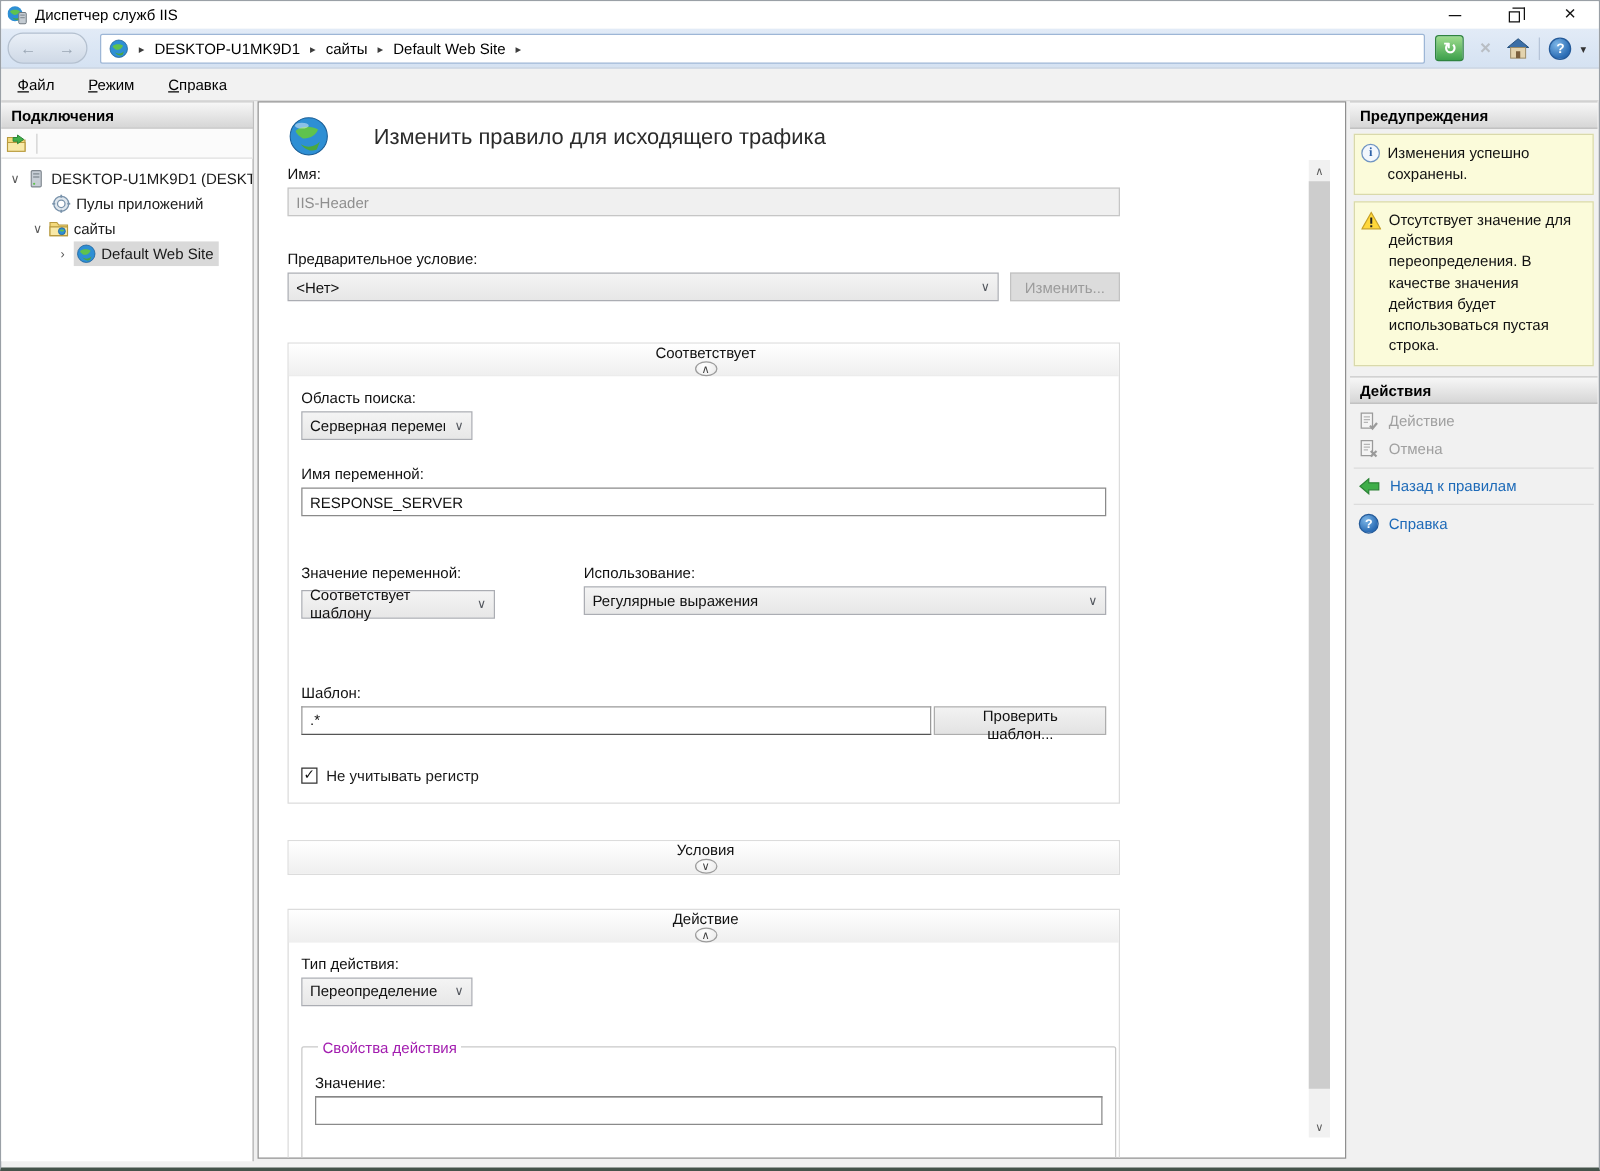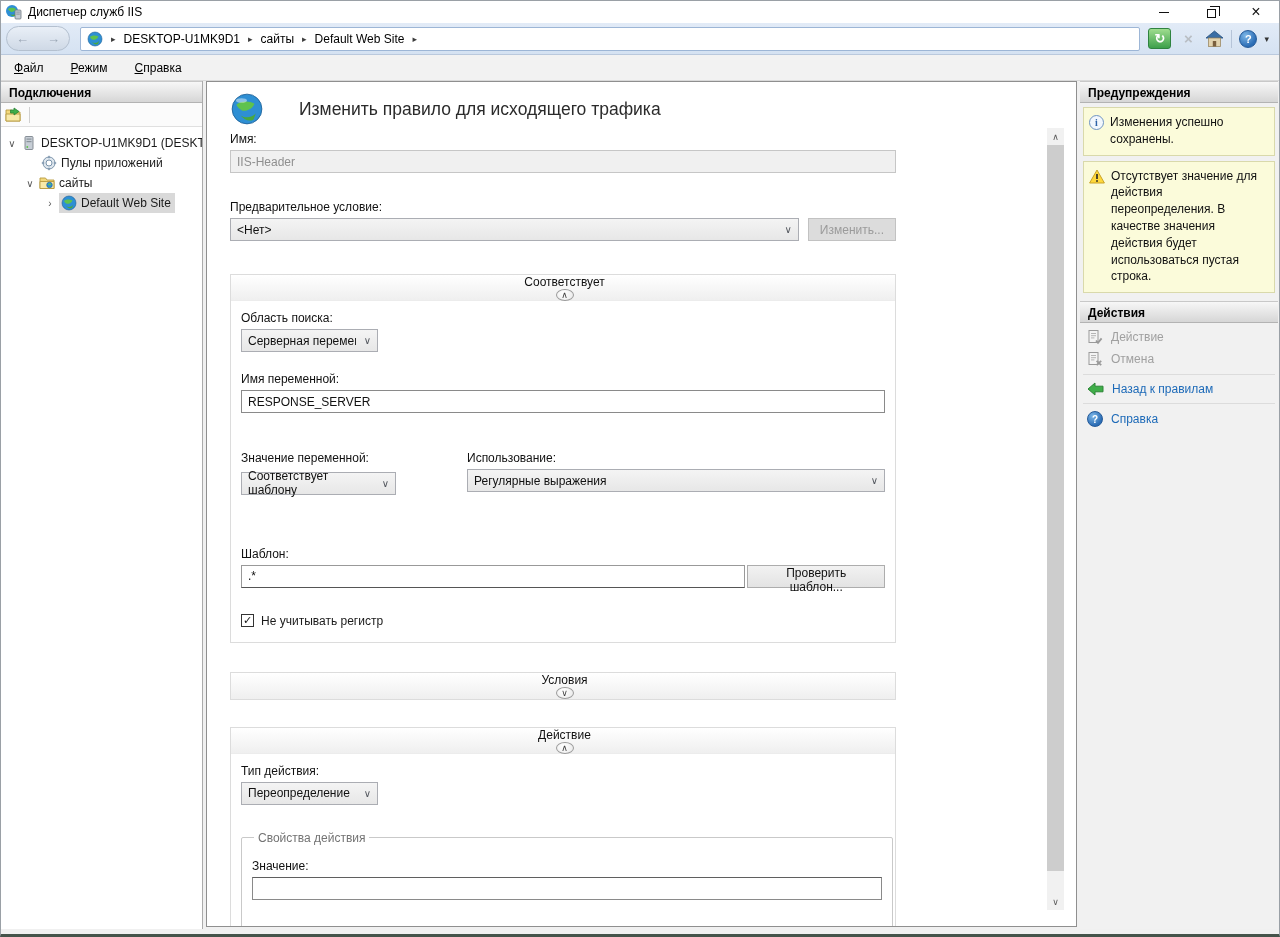--- a/index.html
+++ b/index.html
@@ -69,21 +69,21 @@
   .section-header { height:26px; display:flex; align-items:center; justify-content:space-between; padding:0 7px 0 10px; background:linear-gradient(#ffffff,#efefef);flex-direction:column; }
   .section-header.with-body { border-bottom:1px solid #ececec; }
   .section-title { color:#111; }
   .section-toggle { width:18px; height:18px; border-radius:50%; border:1px solid #9b9b9b; background:radial-gradient(circle at 40% 30%, #ffffff, #e9e9e9); color:#3f3f3f; font-size:9px; display:flex; align-items:center; justify-content:center; }
   .section-body { padding:6px 10px 14px; }
 
   .cb { width:13px; height:13px; border:1px solid #333; background:#fff; display:inline-flex; align-items:center; justify-content:center; font-size:11px; line-height:1; color:#111; flex:none; }
   .cb-row { display:flex; align-items:center; gap:7px; }
 
   fieldset.grp { border:1px solid #c9c9c9; border-radius:2px; padding:6px 10px 28px; margin-top:26px; width:652px; }
-  fieldset.grp legend { font-size:12px; padding:0 4px; margin-left:2px; color:#737373;margin-top:40px; }
+  fieldset.grp legend { font-size:12px; padding:0 4px; margin-left:2px; color:#a21caf;margin-top:40px; }
 
   
   .scrollbar { position:absolute; top:46px; right:12px; bottom:16px; width:17px; background:#f1f1f1; display:flex; flex-direction:column; align-items:stretch; }
   .scroll-arrow { height:17px; display:flex; align-items:center; justify-content:center; color:#5a5a5a; font-size:9px; flex:none; }
   .scroll-track { flex:1; position:relative; }
   .scroll-thumb { position:absolute; top:0; left:0; right:0; height:calc(100% - 22px); background:#cdcdcd; }
 
   .right-panel { position:absolute; top:80px; left:1079px; right:1px; bottom:5px; background:#f1f1f1; }
   .alert { margin:4px 3px 5px; background:#fbfbda; border:1px solid #d9d9ab; padding:6px 6px 7px 5px; display:flex; gap:6px; align-items:flex-start; }
   .alert-text { line-height:1.4; color:#111; }

